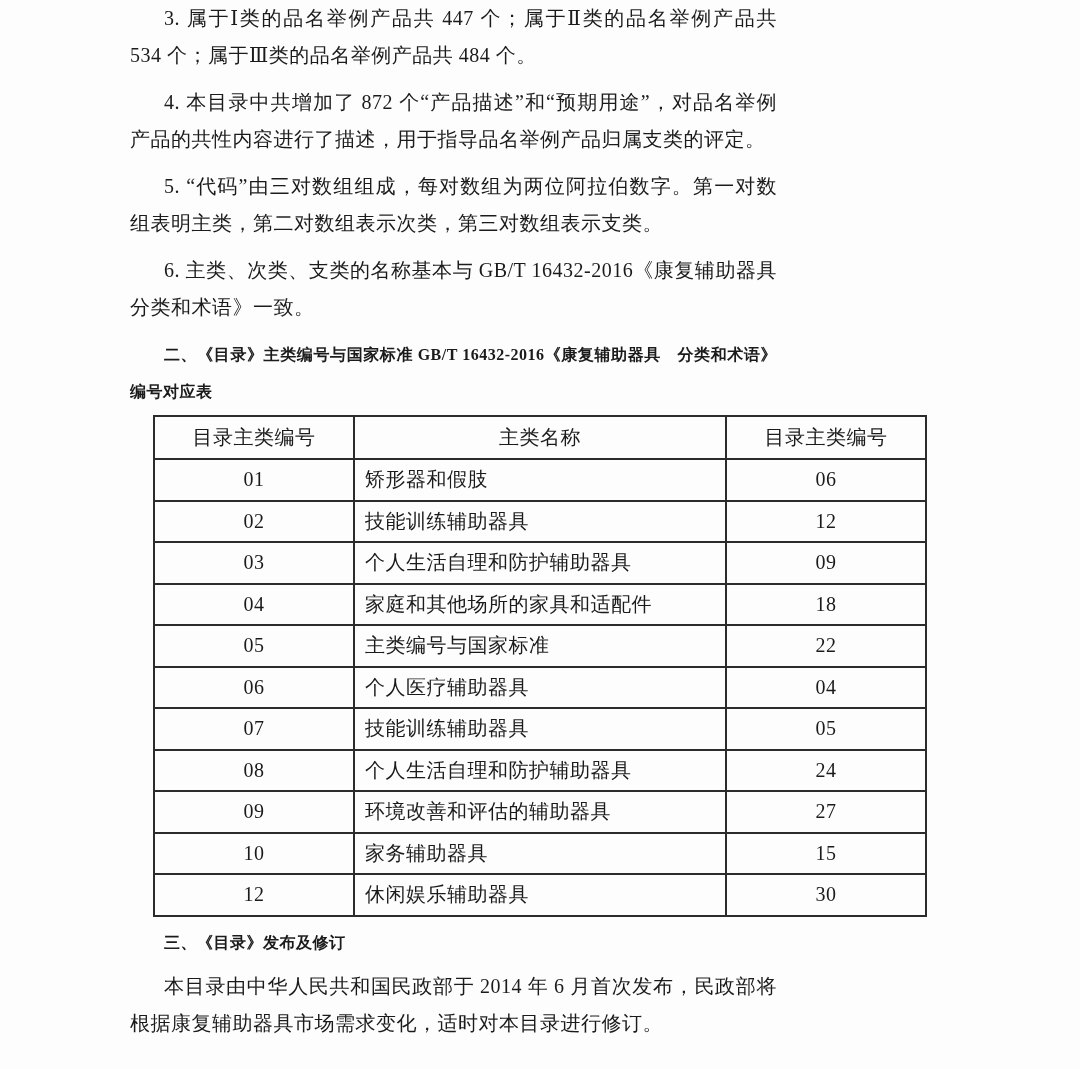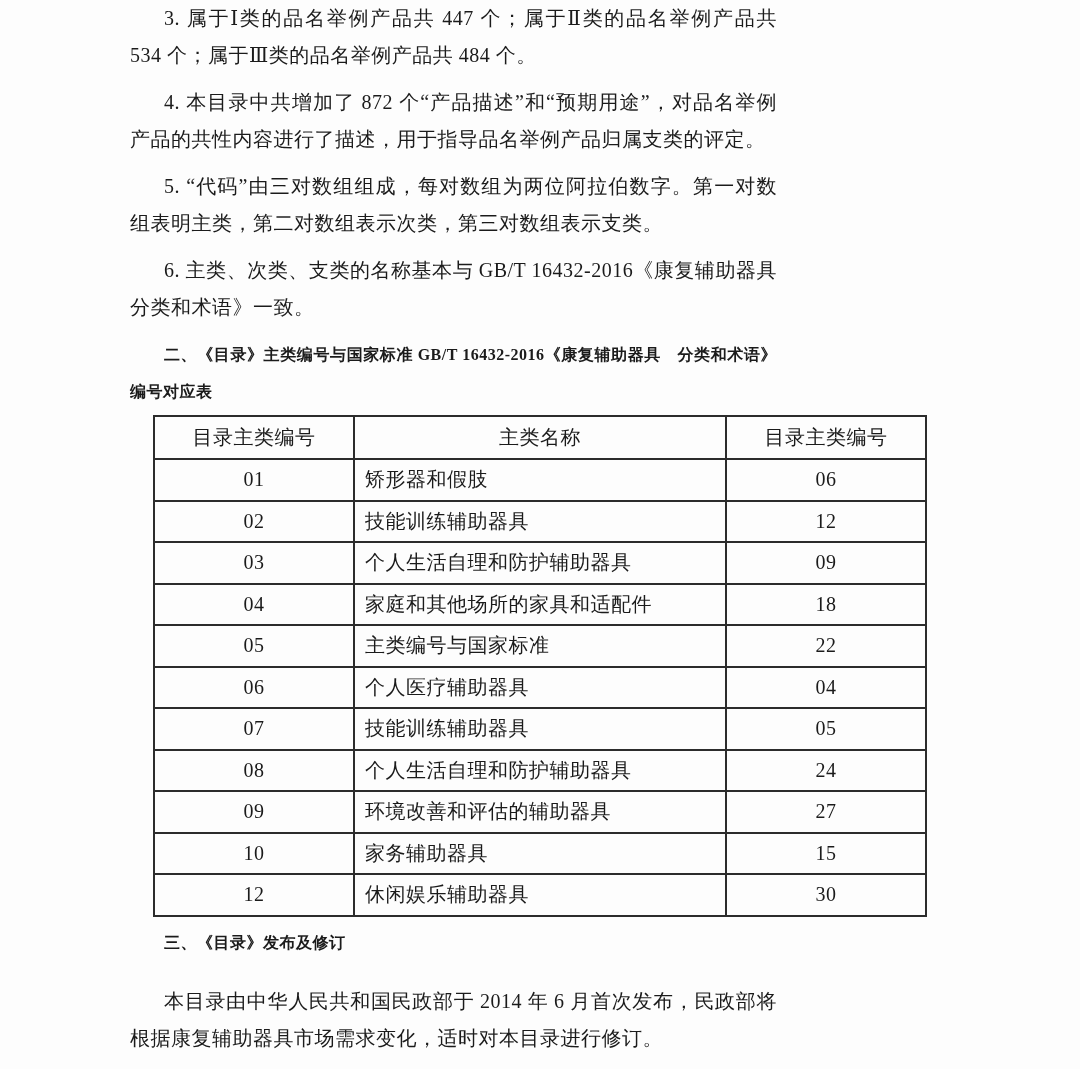--- a/index.html
+++ b/index.html
@@ -30,21 +30,21 @@
   }
   .heading {
     margin: 0 0 5px 0;
     font-size: 16px;
     font-weight: 700;
     line-height: 37px;
     text-align: justify;
     text-indent: 34px;
     letter-spacing: 0.5px;
   }
-  .heading.tight { margin-top: 7px; margin-bottom: 22px; }
+  .heading.tight { margin-top: 7px; margin-bottom: 7px; }
   table.mapping {
     border-collapse: collapse;
     table-layout: fixed;
     width: 772px;
     margin: 0 0 0 23px;
   }
   table.mapping th,
   table.mapping td {
     border: 2px solid #2c2c2c;
     font-size: 20px;

